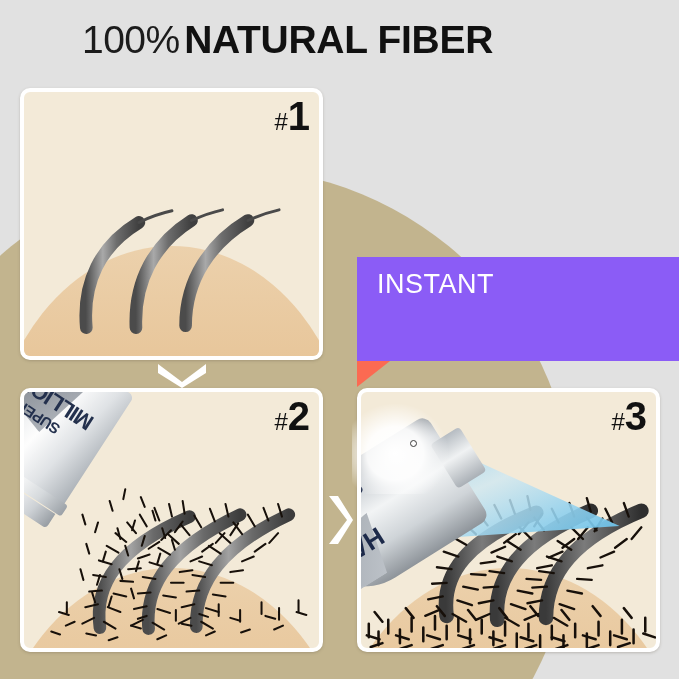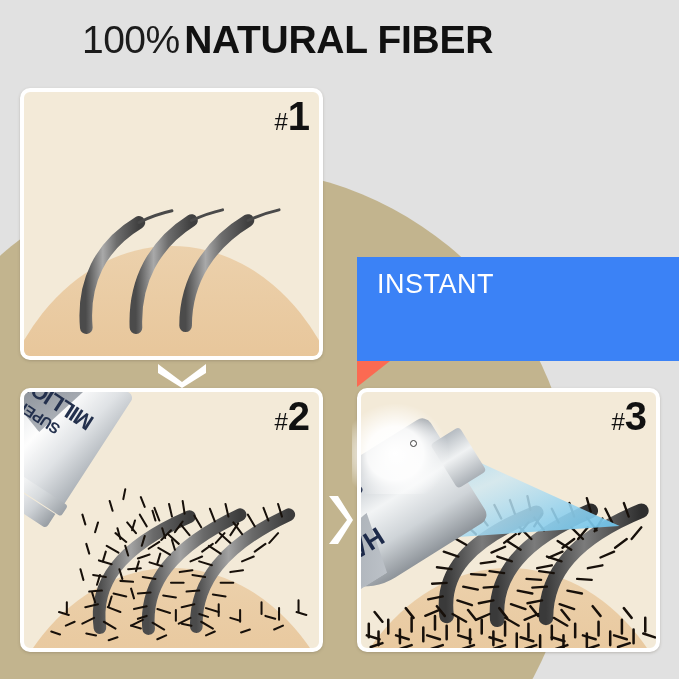--- a/index.html
+++ b/index.html
@@ -73,21 +73,21 @@
     border-radius:50% 50% 0 0 / 100% 100% 0 0;
     background:linear-gradient(180deg,#ecd1ac 0%,#e8c79c 45%,#e3bd8e 100%);
   }
   .skin.flat{ bottom:-150px; height:230px; }
 
   
   #banner{
     position:absolute;
     left:357px; top:257px;
     width:322px; height:104px;
-    background:#3b82f6;
+    background:#8b5cf6;
     z-index:7;
     color:#fff;
     padding:13px 16px 0 20px;
   }
   #banner .b-light{
     display:block;
     font-size:27px; font-weight:300; letter-spacing:.5px;
     line-height:1.1;
   }
   #banner .b-bold{

